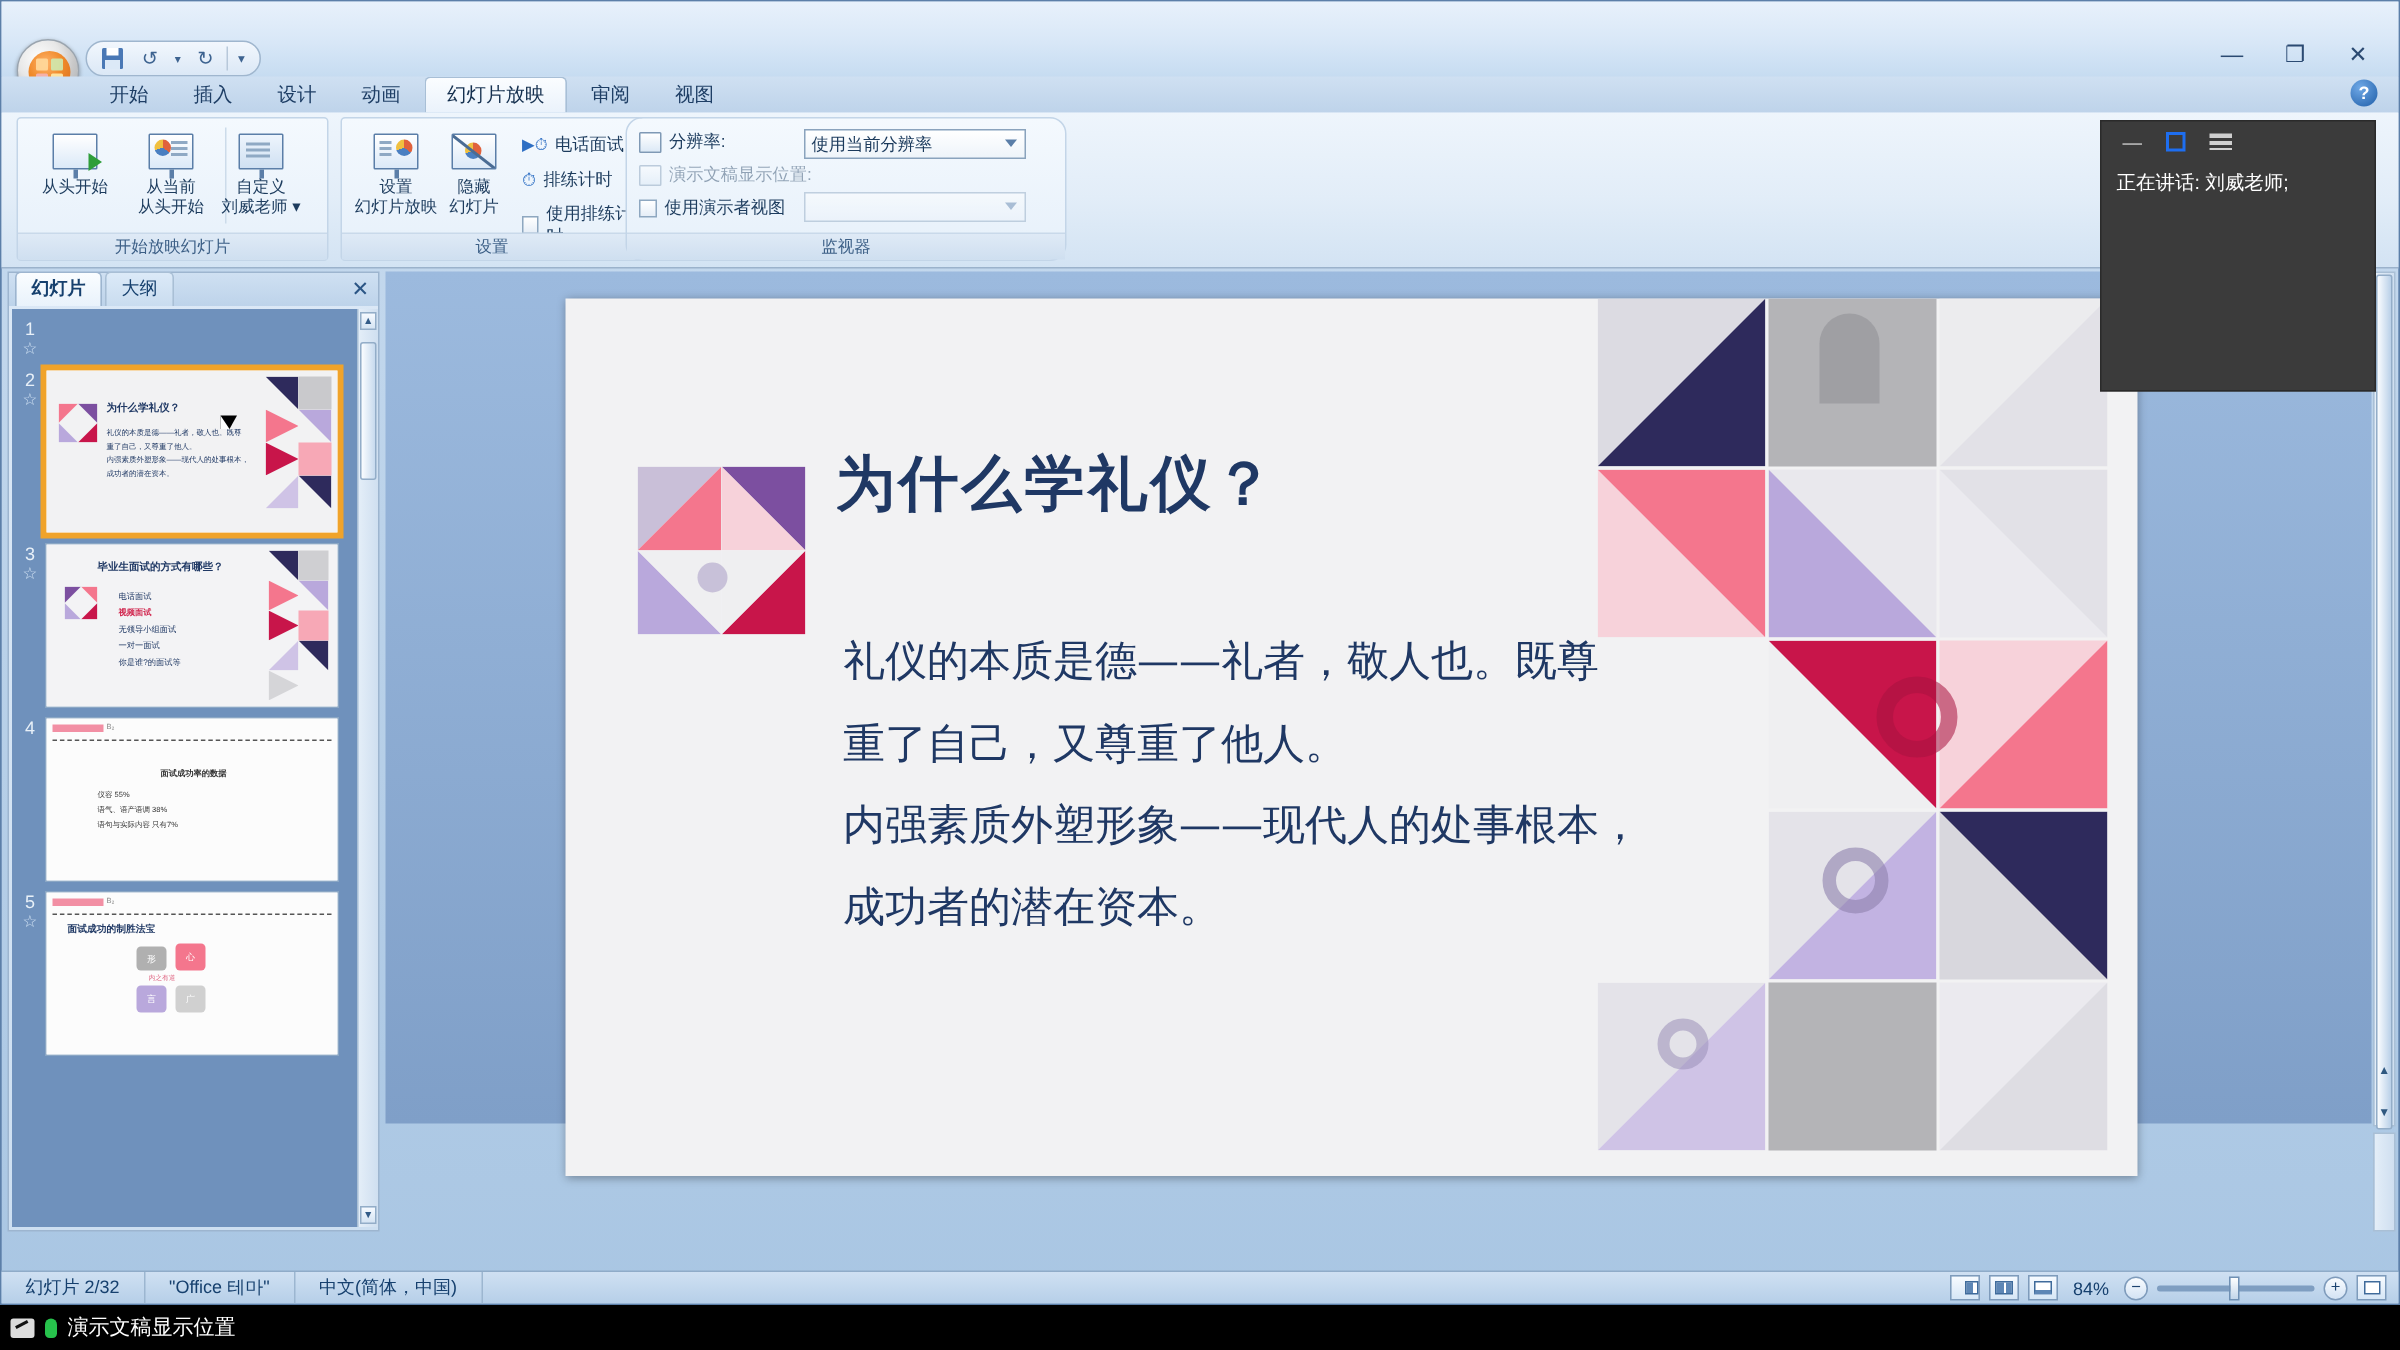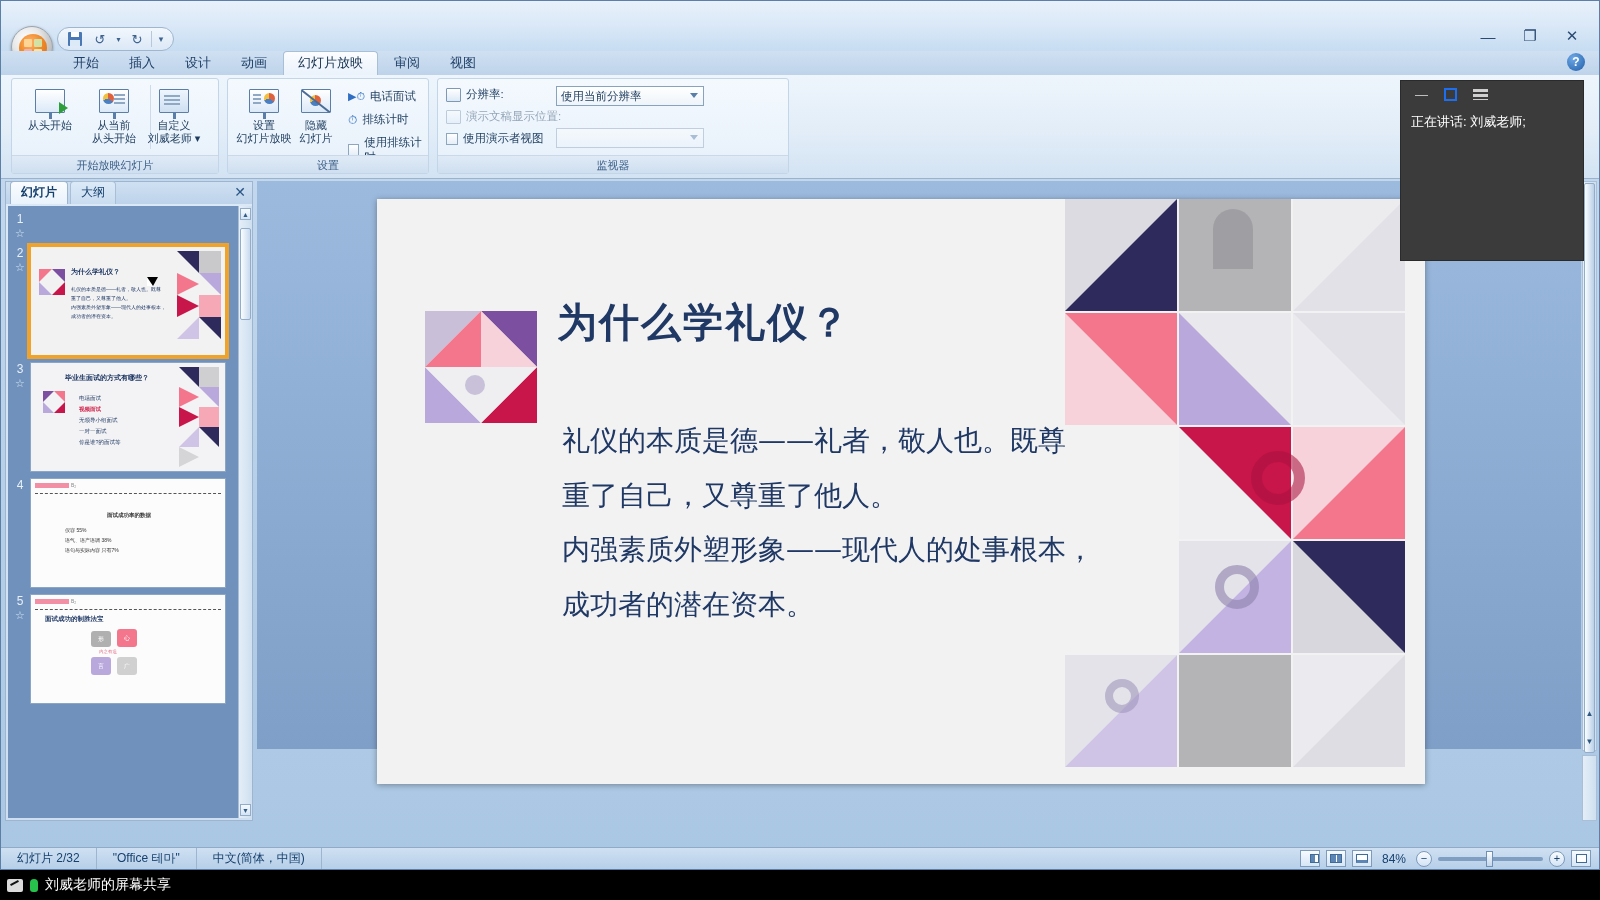--- a/index.html
+++ b/index.html
@@ -339,21 +339,21 @@
         <span style="color:#2e6fc4;font-size:12px;">⏱</span>
         <span>排练计时</span>
       </div>
       <div class="smallrow" style="left:120px; top:56px;">
         <span class="cb"></span>
         <span>使用排练计时</span>
       </div>
       <div class="glabel">设置</div>
     </div>
 
-    <div class="rgroup" style="left:436px; width:352px;">
+    <div class="rgroup" style="left:416px; width:294px;border-radius:11px;">
       <div class="smallrow" style="left:8px; top:8px;">
         <span class="sq-ic"></span>
         <span>分辨率:</span>
       </div>
       <div class="combo" style="left:118px; top:7px; width:148px;">
         <span>使用当前分辨率</span>
         <span class="arw"></span>
       </div>
       <div class="smallrow dim" style="left:8px; top:30px;">
         <span class="sq-ic"></span>
@@ -598,14 +598,14 @@
     <span class="cb-ic">—</span>
     <span class="cb-ic sq"></span>
     <span class="cb-ic bars"></span>
   </div>
   <div id="cam-speaking">正在讲话: 刘威老师;</div>
 </div>
 
 <div id="taskbar">
   <span class="tb-ic1"></span>
   <span class="tb-ic2"></span>
-  <span>刘威老师的屏幕共享</span>
+  <span>演示文稿显示位置</span>
 </div>
 
 </body></html>

